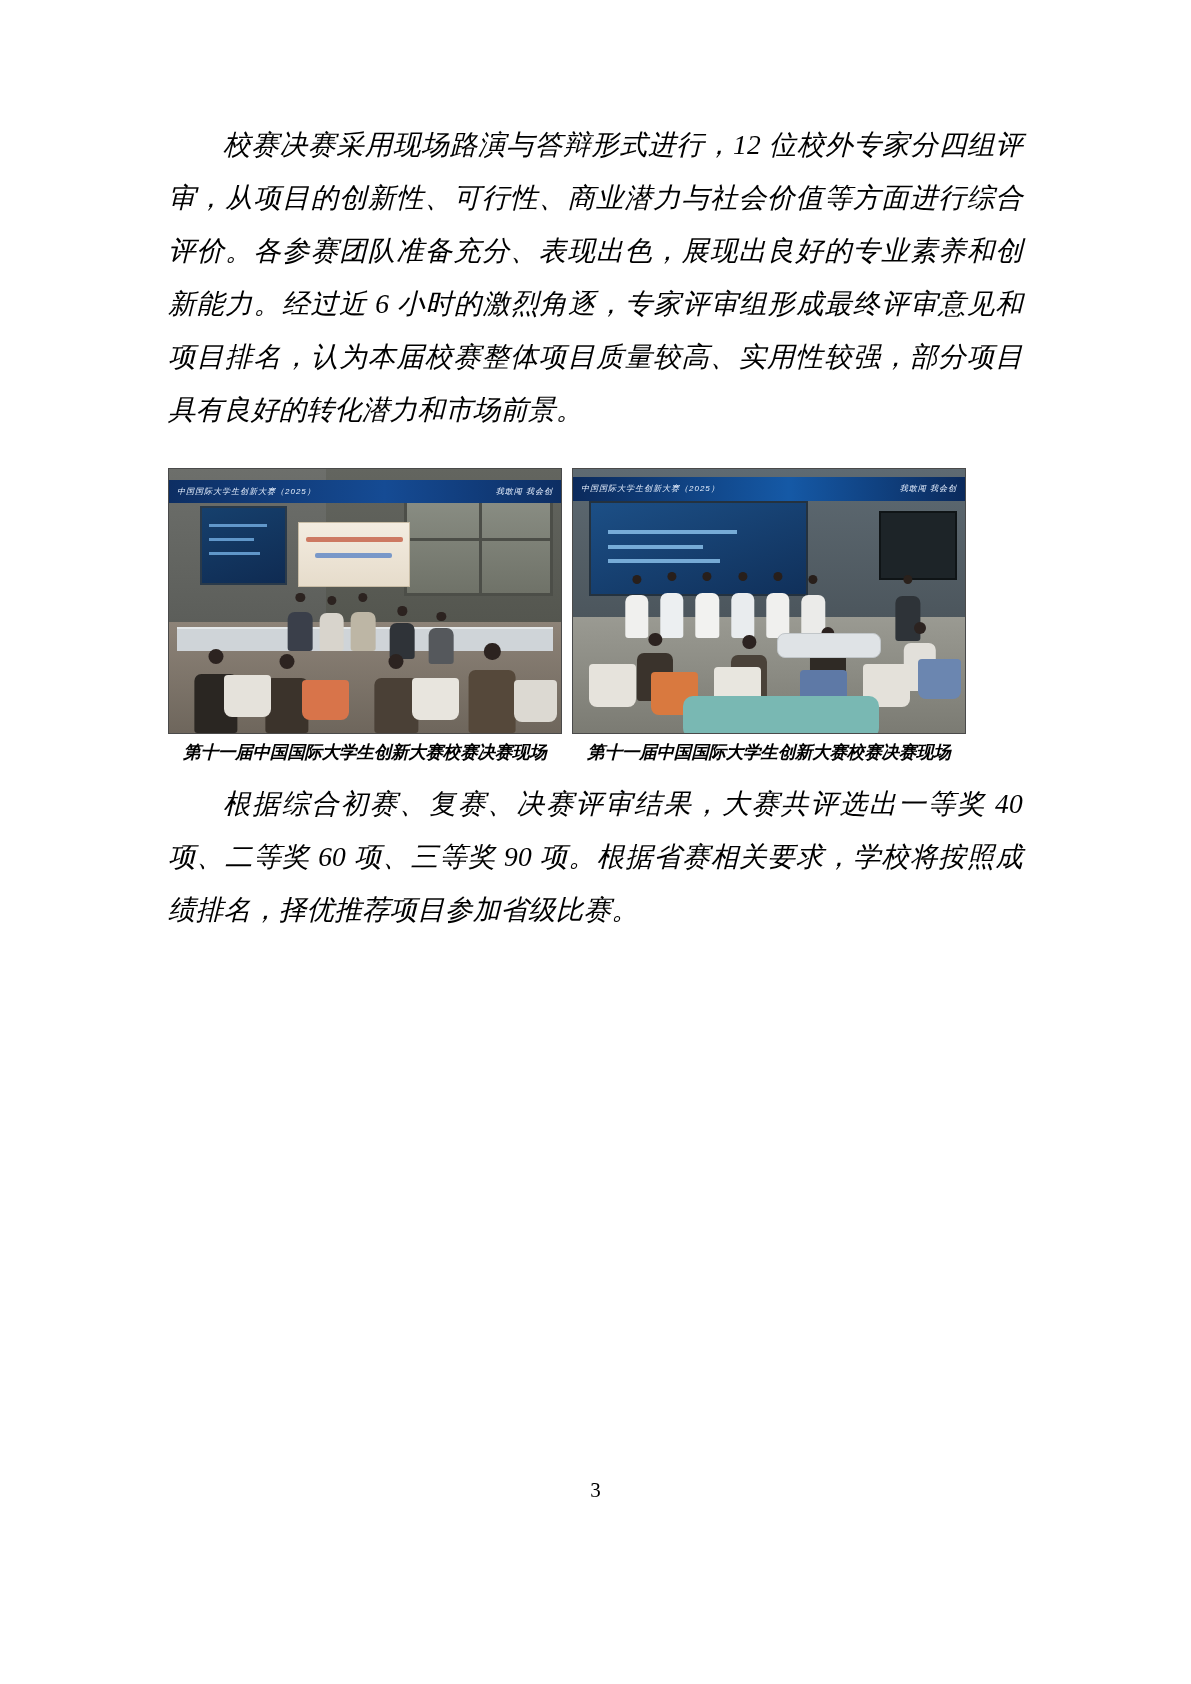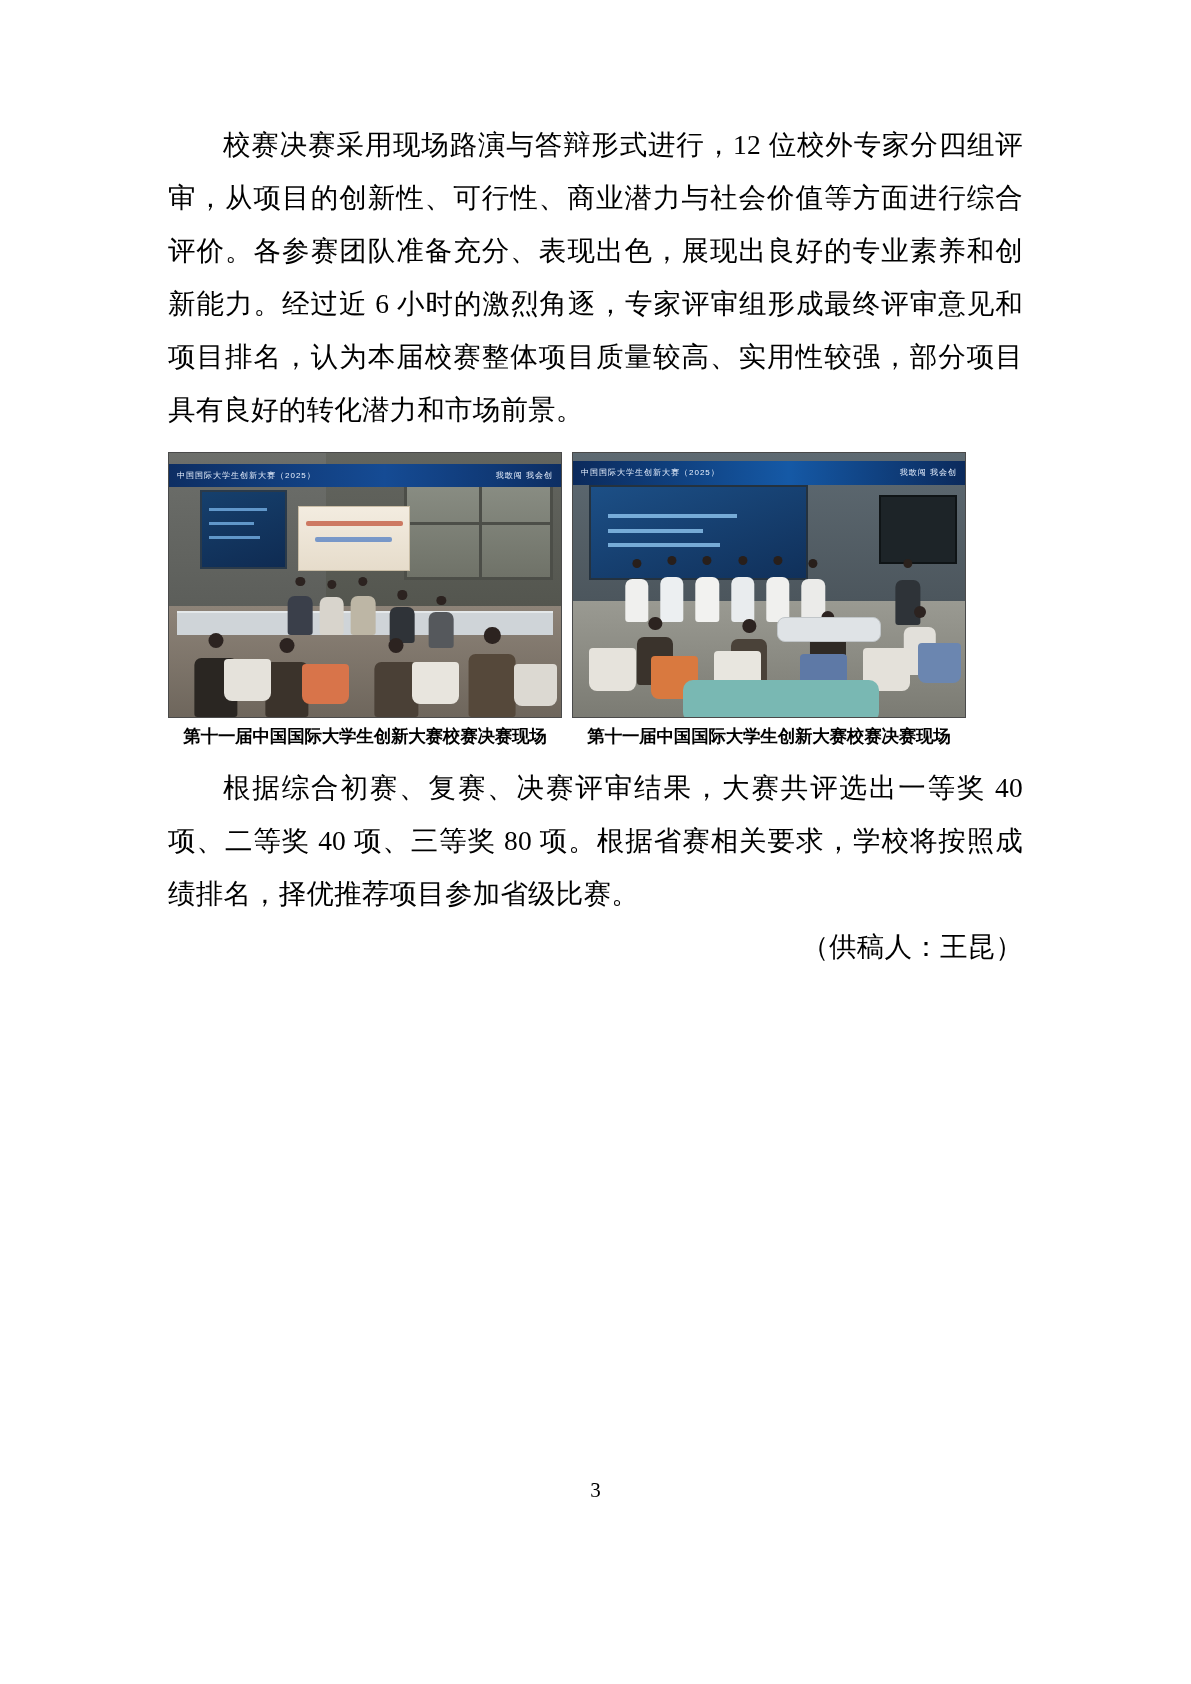--- a/index.html
+++ b/index.html
@@ -15,35 +15,36 @@
     margin: 0 auto;
     font-family: "Liberation Serif", "DejaVu Serif", serif;
     color: #000000;
     overflow: hidden;
   }
   .content {
     position: absolute;
     left: 168px;
     top: 118px;
     width: 855px;
+    font-style: italic;
   }
   .para {
     font-size: 27.5px;
     line-height: 53px;
     text-align: justify;
     text-justify: inter-ideograph;
     text-indent: 2em;
     letter-spacing: 0.2px;
     margin: 0 0 0 0;
   }
   .figure-row {
     display: flex;
     justify-content: flex-start;
     align-items: flex-start;
-    margin-top: 16px;
+    margin-top: 32px;
     gap: 10px;
   }
   .figure {
     width: 394px;
   }
   .photo {
     width: 394px;
     height: 266px;
     position: relative;
     overflow: hidden;
@@ -346,20 +347,20 @@
             <div class="chair" style="left:74%; top:74%; width:12%; height:16%; background:#e4e1da;"></div>
             <div class="chair" style="left:88%; top:72%; width:11%; height:15%; background:#6b86b0;"></div>
             <div class="p2-teal"></div>
           </div>
         </div>
         <div class="caption">第十一届中国国际大学生创新大赛校赛决赛现场</div>
       </div>
 
     </div>
 
-    <p class="para" style="margin-top:14px;">根据综合初赛、复赛、决赛评审结果，大赛共评选出一等奖 40 项、二等奖 40 项、三等奖 80 项。根据省赛相关要求，学校将按照成绩排名，择优推荐项目参加省级比赛。</p>
-    <p class="para"><span class="signature" style="float:right;">（供稿人：王昆）</span></p>
+    <p class="para" style="margin-top:14px;">根据综合初赛、复赛、决赛评审结果，大赛共评选出一等奖 40 项、二等奖 60 项、三等奖 90 项。根据省赛相关要求，学校将按照成绩排名，择优推荐项目参加省级比赛。</p>
+    <p class="para"></p>
 
   </div>
 
   <div class="page-number">3</div>
 
 </div>
 
 </body></html>

